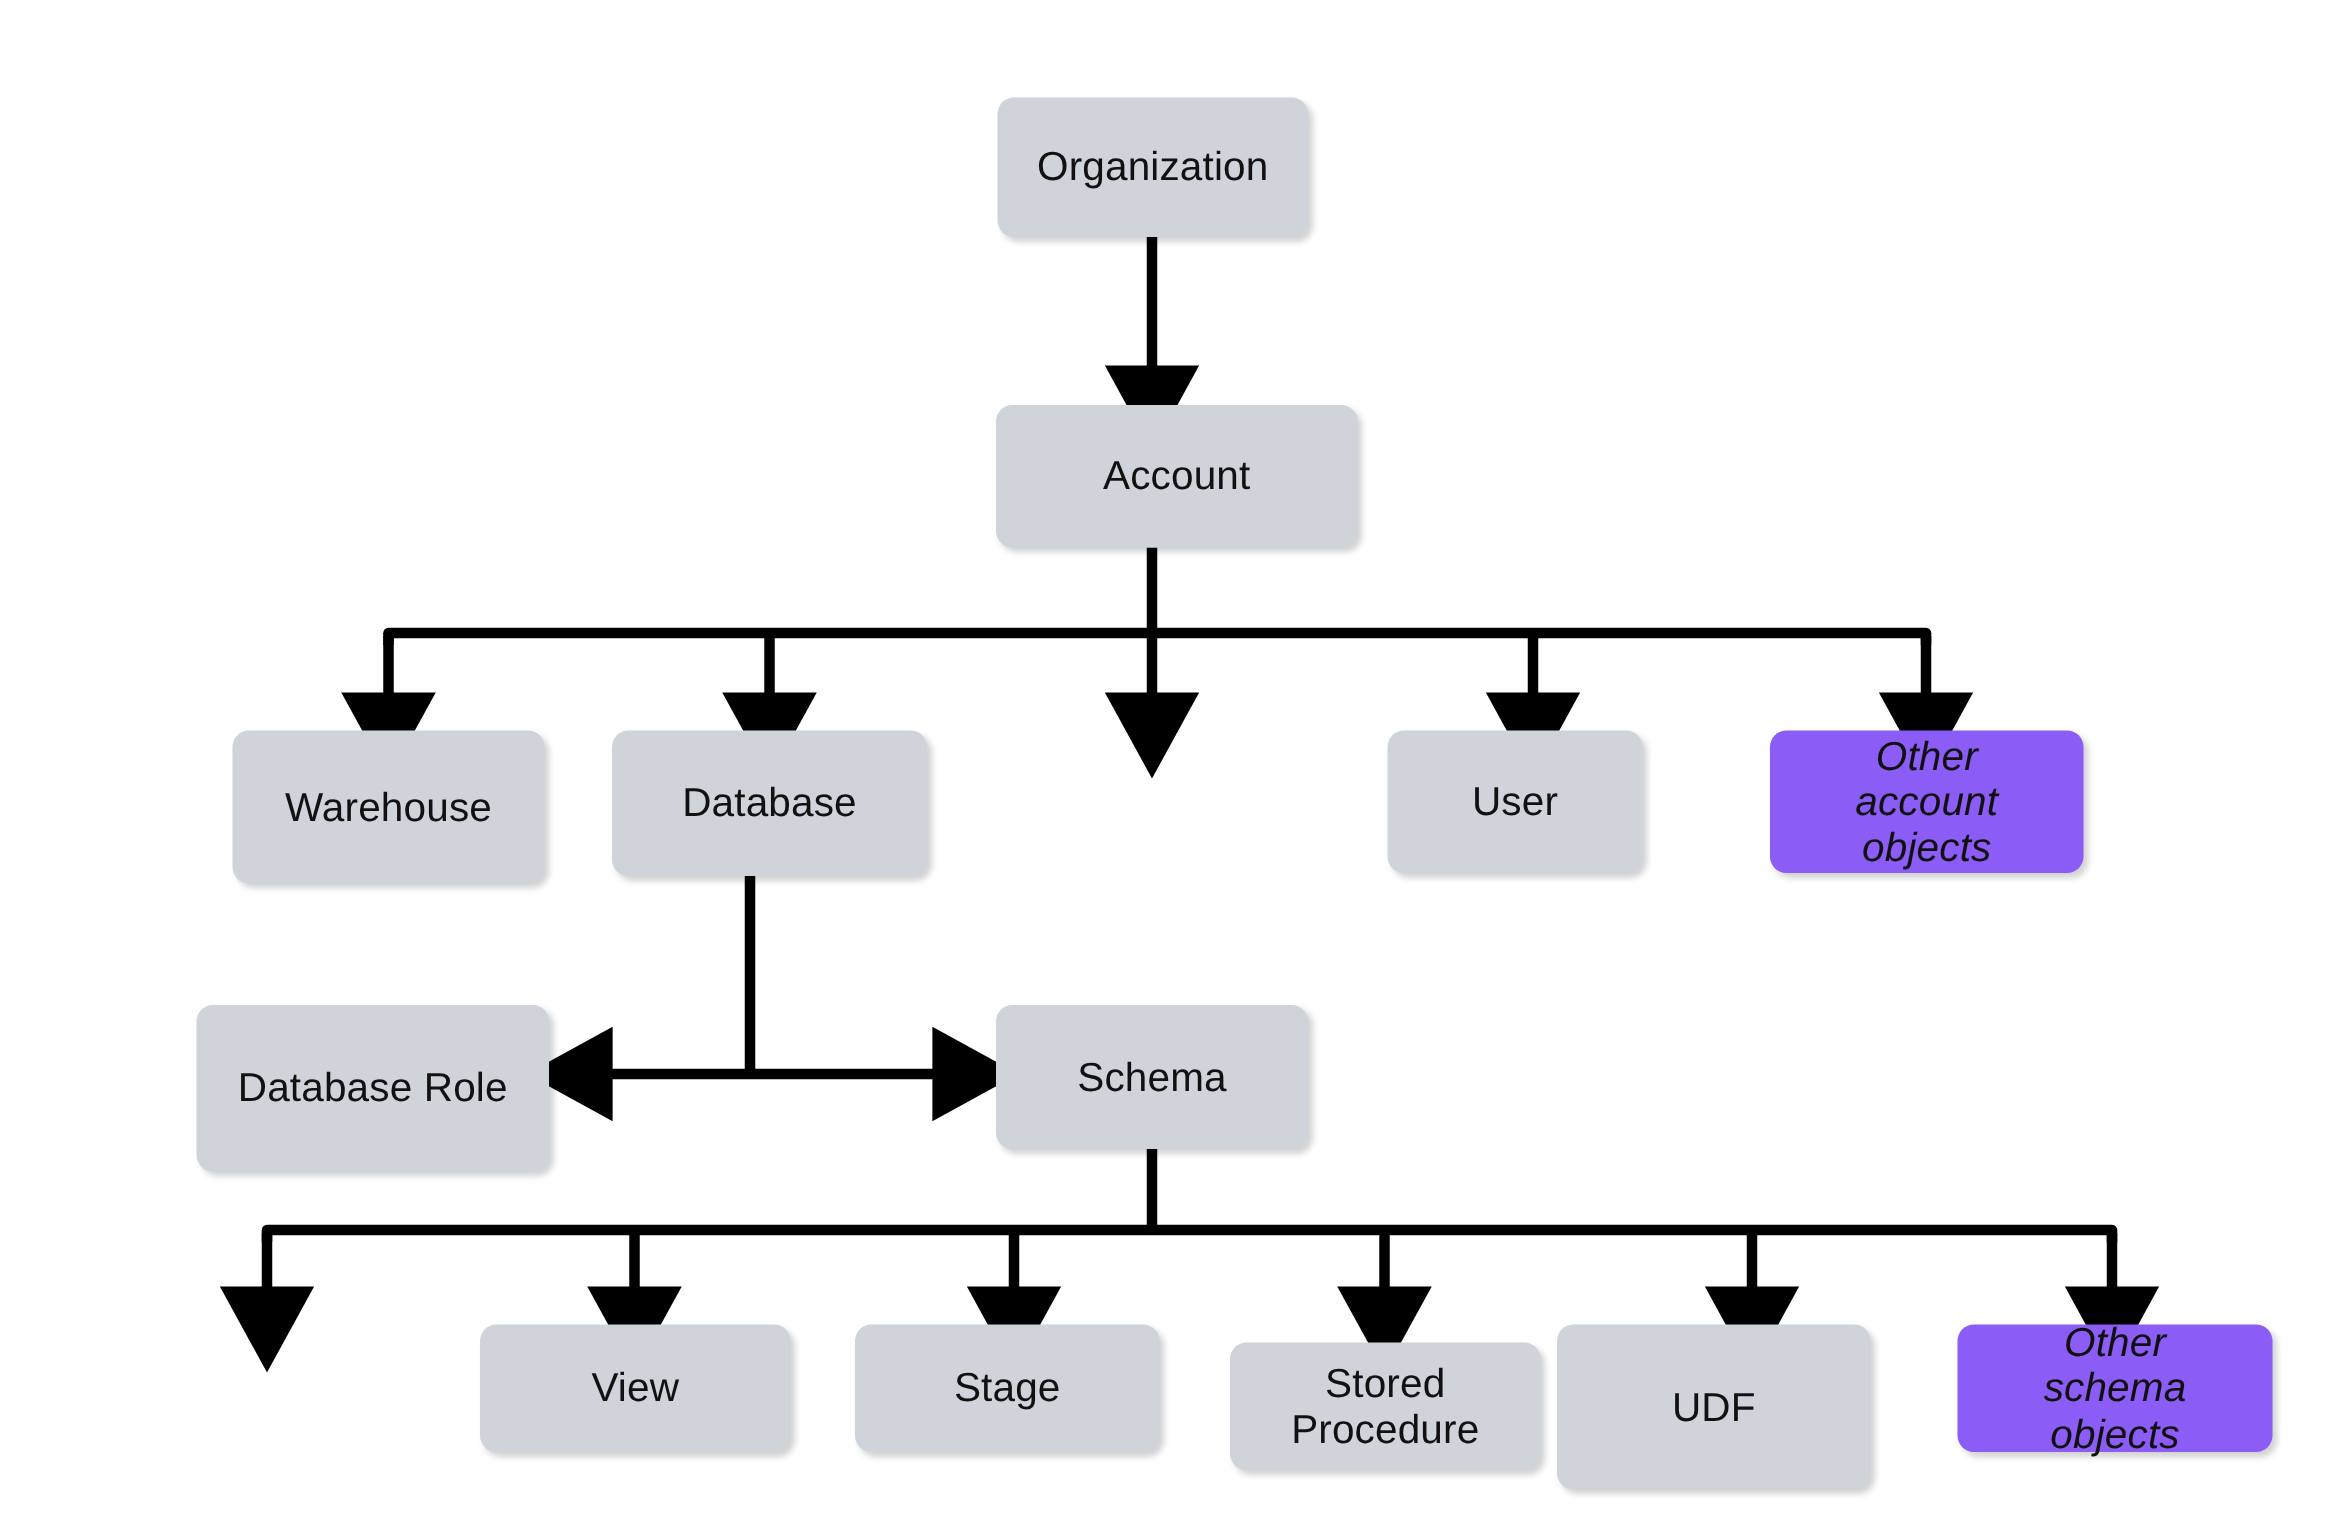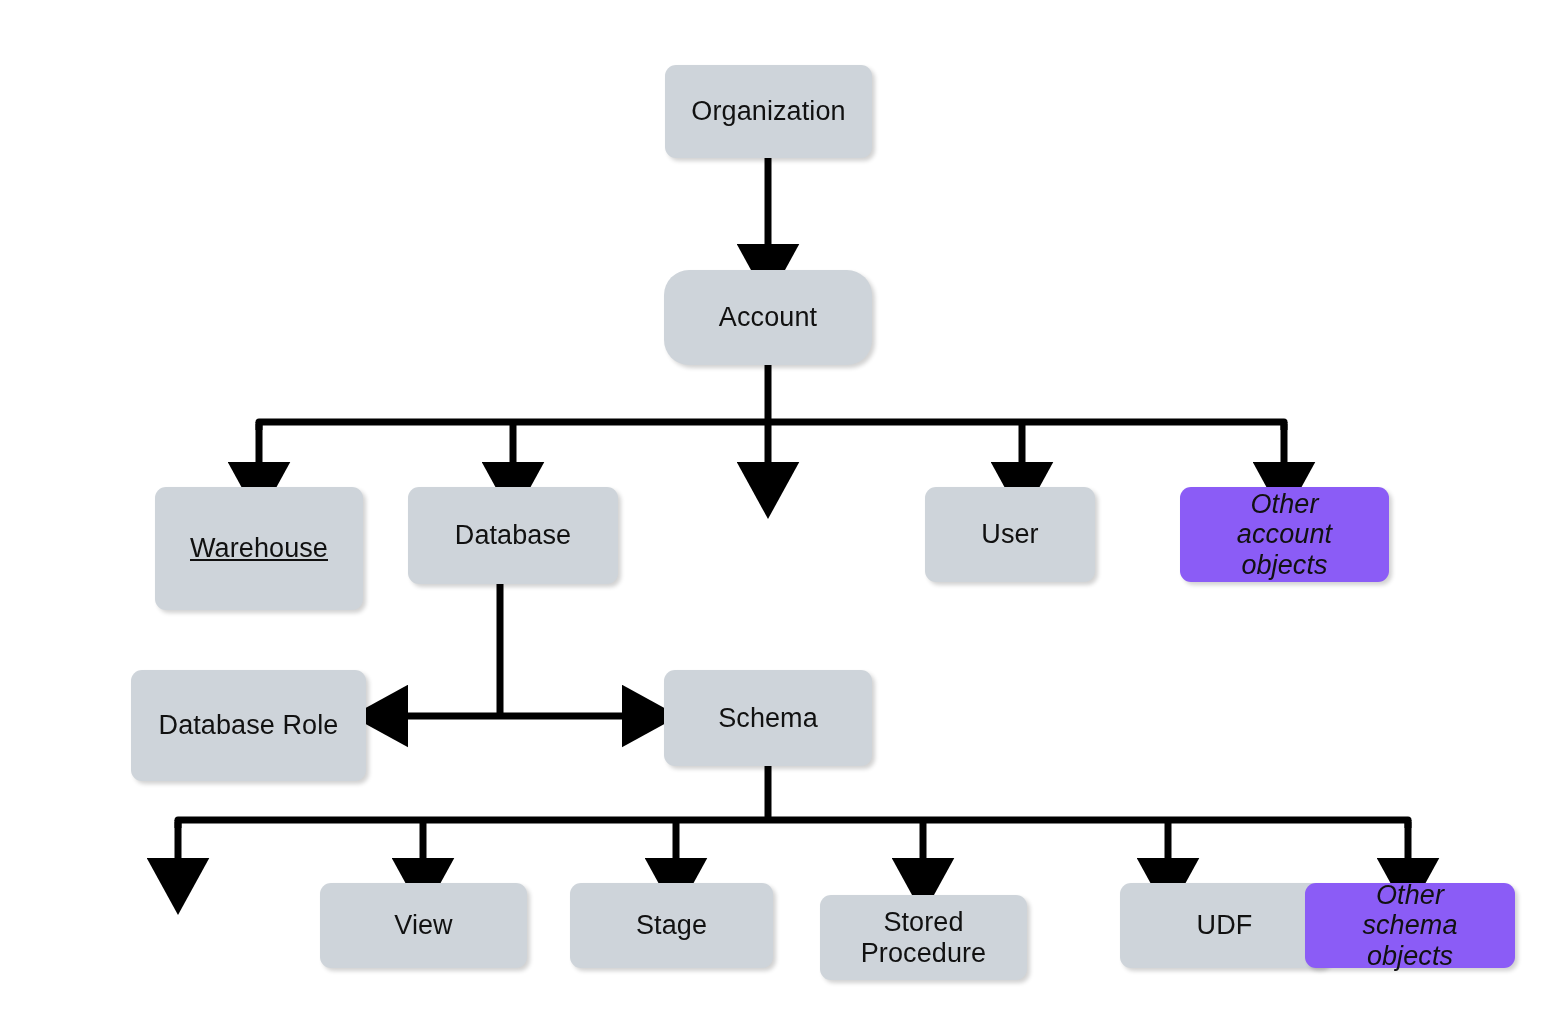--- a/index.html
+++ b/index.html
@@ -72,25 +72,25 @@
       <path d="M923,822 L923,866" stroke="#000" stroke-width="7" fill="none" marker-end="url(#ah)"></path>
       <path d="M1168,822 L1168,866" stroke="#000" stroke-width="7" fill="none" marker-end="url(#ah)"></path>
       <path d="M1408,822 L1408,866" stroke="#000" stroke-width="7" fill="none" marker-end="url(#ah)"></path>
     </g>
   </svg>
 
   <div class="node" style="left:665px;top:65px;width:207px;height:93px;">
     <span class="lbl">Organization</span>
   </div>
 
-  <div class="node" style="left:664px;top:270px;width:208px;height:95px;border-radius:25px;">
+  <div class="node" style="left:664px;top:270px;width:241px;height:95px;">
     <span class="lbl">Account</span>
   </div>
 
-  <div class="node" style="left:155px;top:487px;width:208px;height:123px;text-decoration:underline;">
+  <div class="node" style="left:155px;top:487px;width:208px;height:102px;">
     <span class="lbl">Warehouse</span>
   </div>
 
   <div class="node" style="left:408px;top:487px;width:210px;height:97px;">
     <span class="lbl">Database</span>
   </div>
 
 
   <div class="node" style="left:925px;top:487px;width:170px;height:95px;">
     <span class="lbl">User</span>
@@ -116,21 +116,21 @@
 
   <div class="node" style="left:570px;top:883px;width:203px;height:85px;">
     <span class="lbl">Stage</span>
   </div>
 
   <div class="node" style="left:820px;top:883px;width:207px;height:85px;margin-top:12px;">
     <span class="lbl">Stored
 Procedure</span>
   </div>
 
-  <div class="node" style="left:1120px;top:883px;width:209px;height:85px;align-items:center;">
+  <div class="node" style="left:1038px;top:883px;width:209px;height:110px;align-items:center;">
     <span class="lbl">UDF</span>
   </div>
 
   <div class="node light" style="left:1305px;top:883px;width:210px;height:85px;align-items:center;">
     <span class="lbl">Other schema
 objects</span>
   </div>
 
 </div>
 

